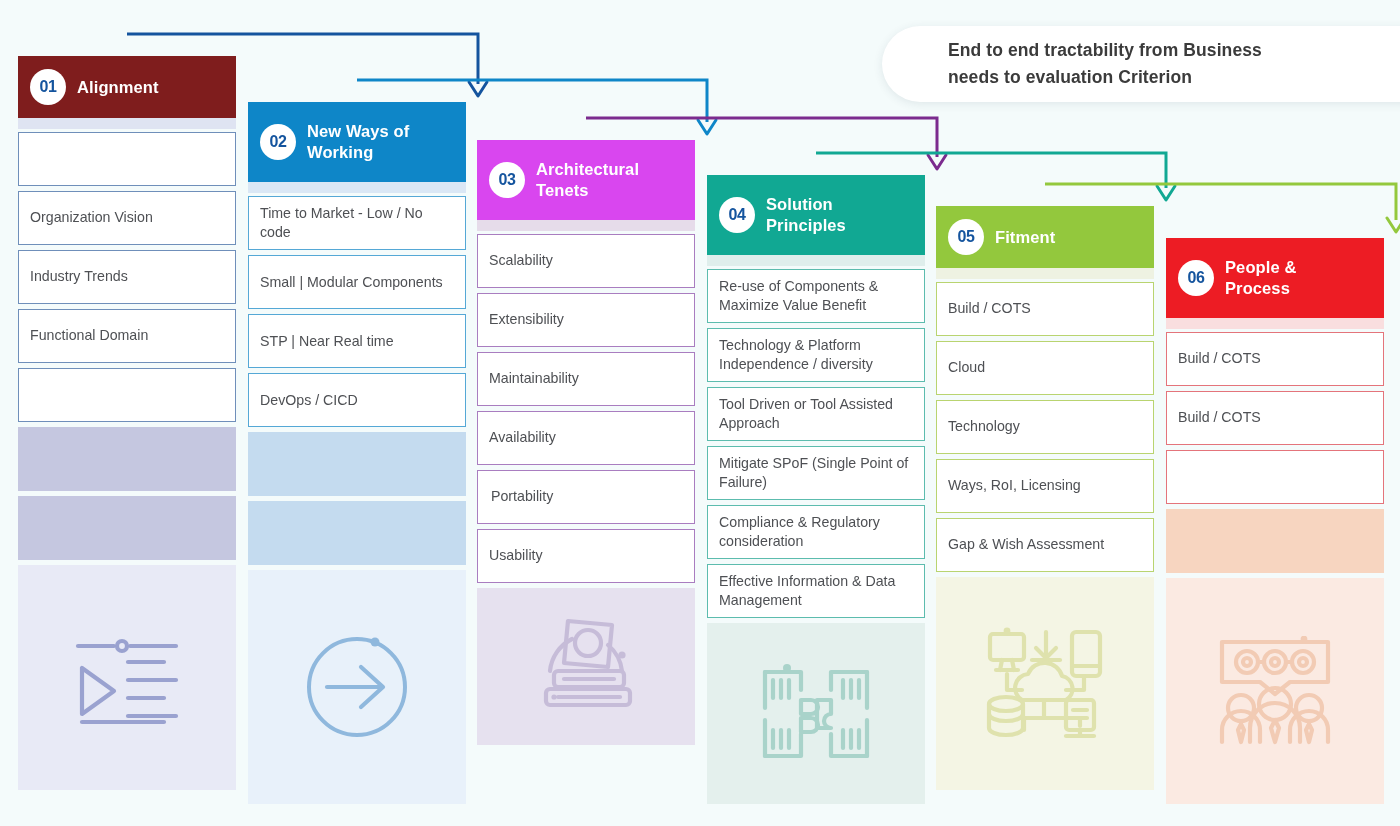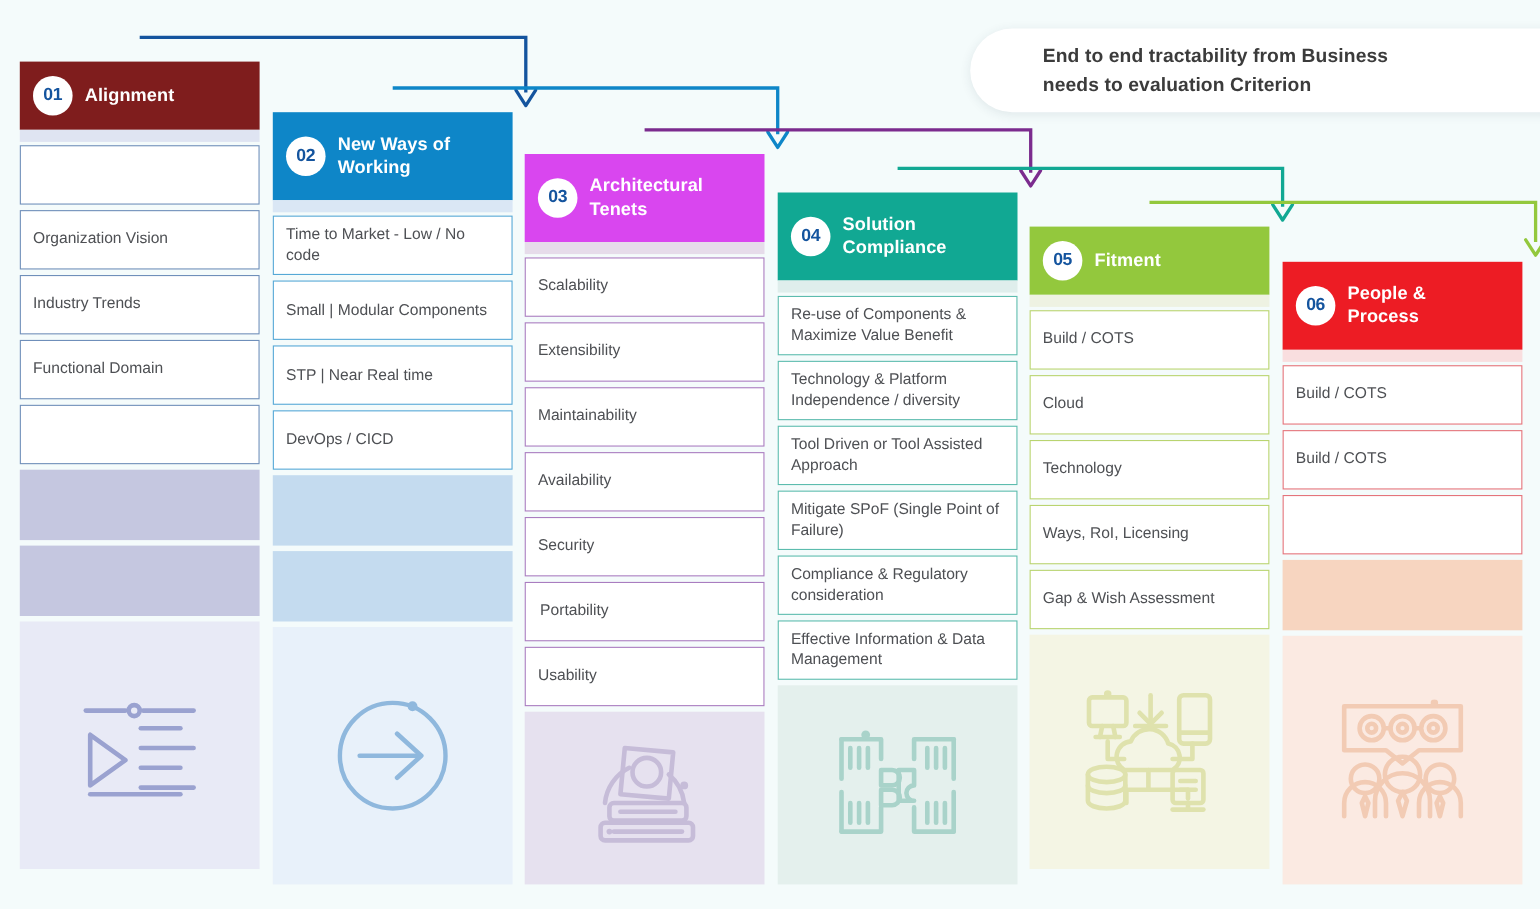--- a/index.html
+++ b/index.html
@@ -237,23 +237,20 @@
           </div>
           <div class="card" style="border-color: rgb(169, 125, 192);">
             <span class="card-text">Extensibility</span>
           </div>
           <div class="card" style="border-color: rgb(169, 125, 192);">
             <span class="card-text">Maintainability</span>
           </div>
           <div class="card" style="border-color: rgb(169, 125, 192);">
             <span class="card-text">Availability</span>
           </div>
-          <div class="card" style="border-color: rgb(169, 125, 192);">
-            <span class="card-text">Security</span>
-          </div>
           <div class="card" style="border-color: rgb(169, 125, 192); padding-left: 13px;">
             <span class="card-text">Portability</span>
           </div>
           <div class="card" style="border-color: rgb(169, 125, 192);">
             <span class="card-text">Usability</span>
           </div>
         </div>
         <div>
           <div class="iconpad" style="background: rgb(230, 225, 239); height: 157px;">
             <span>
@@ -269,21 +266,21 @@
       <circle cx="94" cy="40" r="3.6" fill="#c6bcd8"></circle>
       <circle cx="26" cy="82" r="2.6" fill="#c6bcd8"></circle>
     </svg>
             </span>
           </div>
         </div>
       </div>
       <div class="column" style="left: 707px; top: 175px;">
         <div class="col-header tall" style="background: rgb(17, 168, 147);">
           <div class="badge">04</div>
-          <div class="col-title"><span>Solution</span><br><span>Compliance</span></div>
+          <div class="col-title"><span>Solution</span><br><span>Principles</span></div>
         </div>
         <div class="header-strip" style="background: rgb(223, 238, 236);"></div>
         <div class="cards">
           <div class="card" style="border-color: rgb(92, 188, 174);">
             <span class="card-text">Re-use of Components &amp; Maximize Value Benefit</span>
           </div>
           <div class="card" style="border-color: rgb(92, 188, 174);">
             <span class="card-text">Technology &amp; Platform Independence / diversity</span>
           </div>
           <div class="card" style="border-color: rgb(92, 188, 174);">

